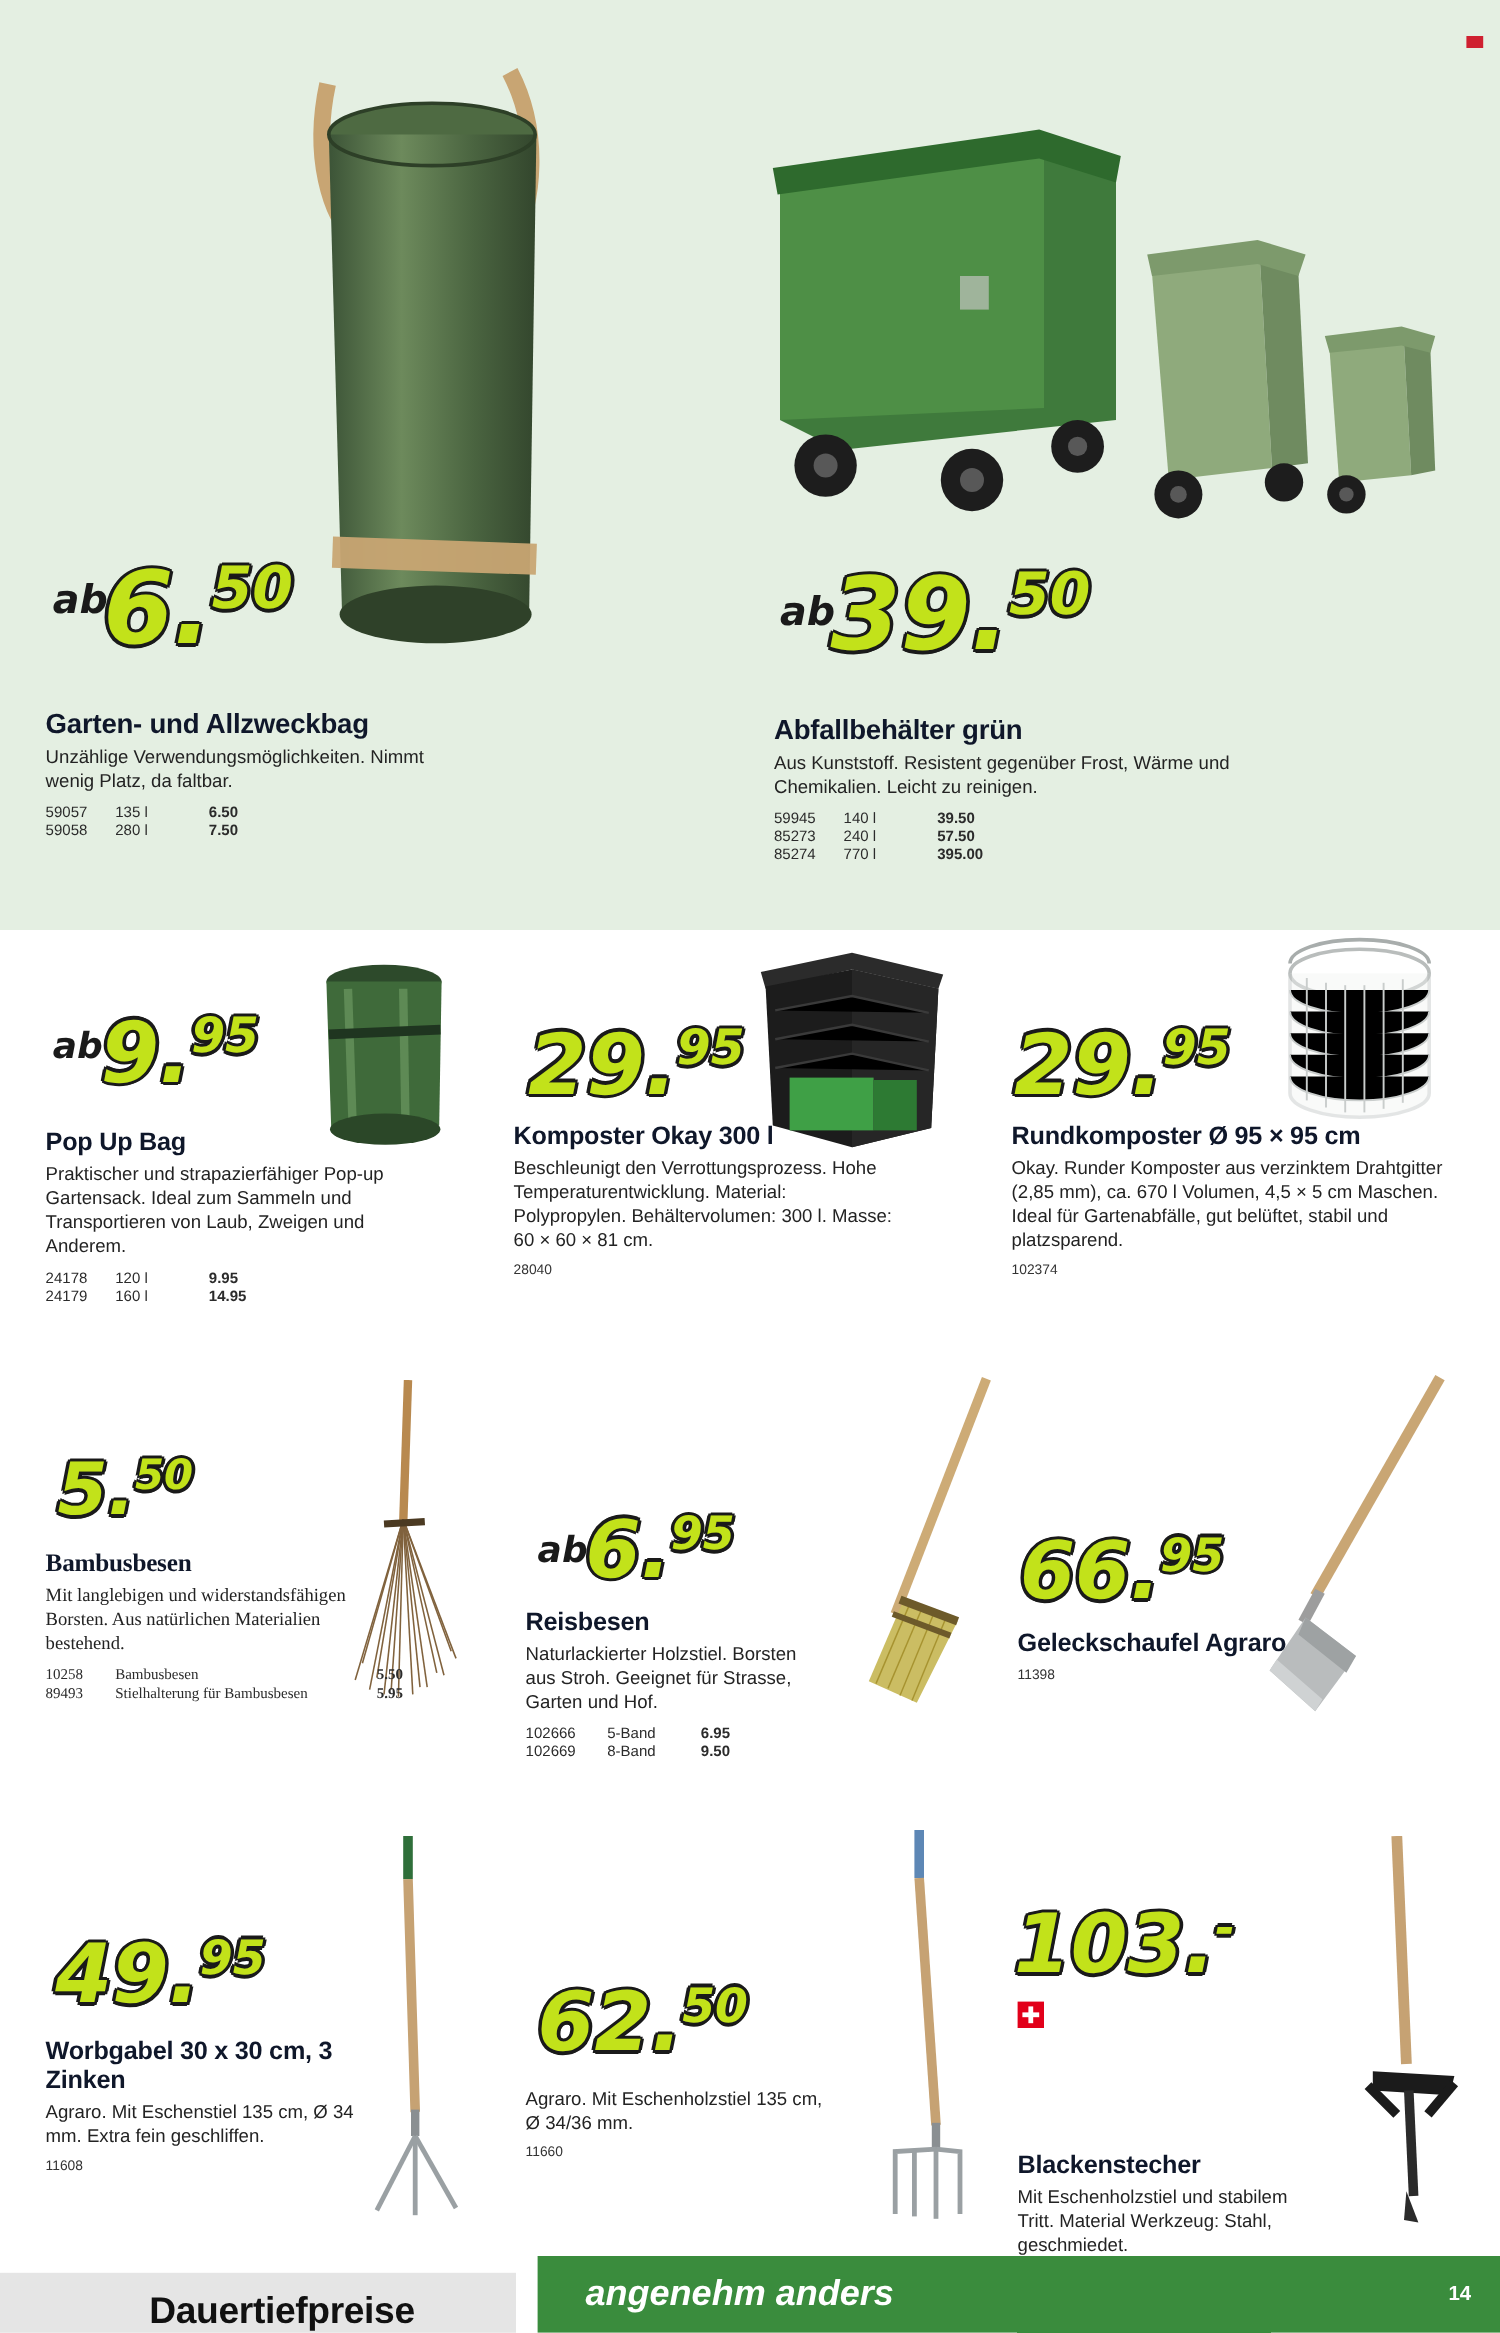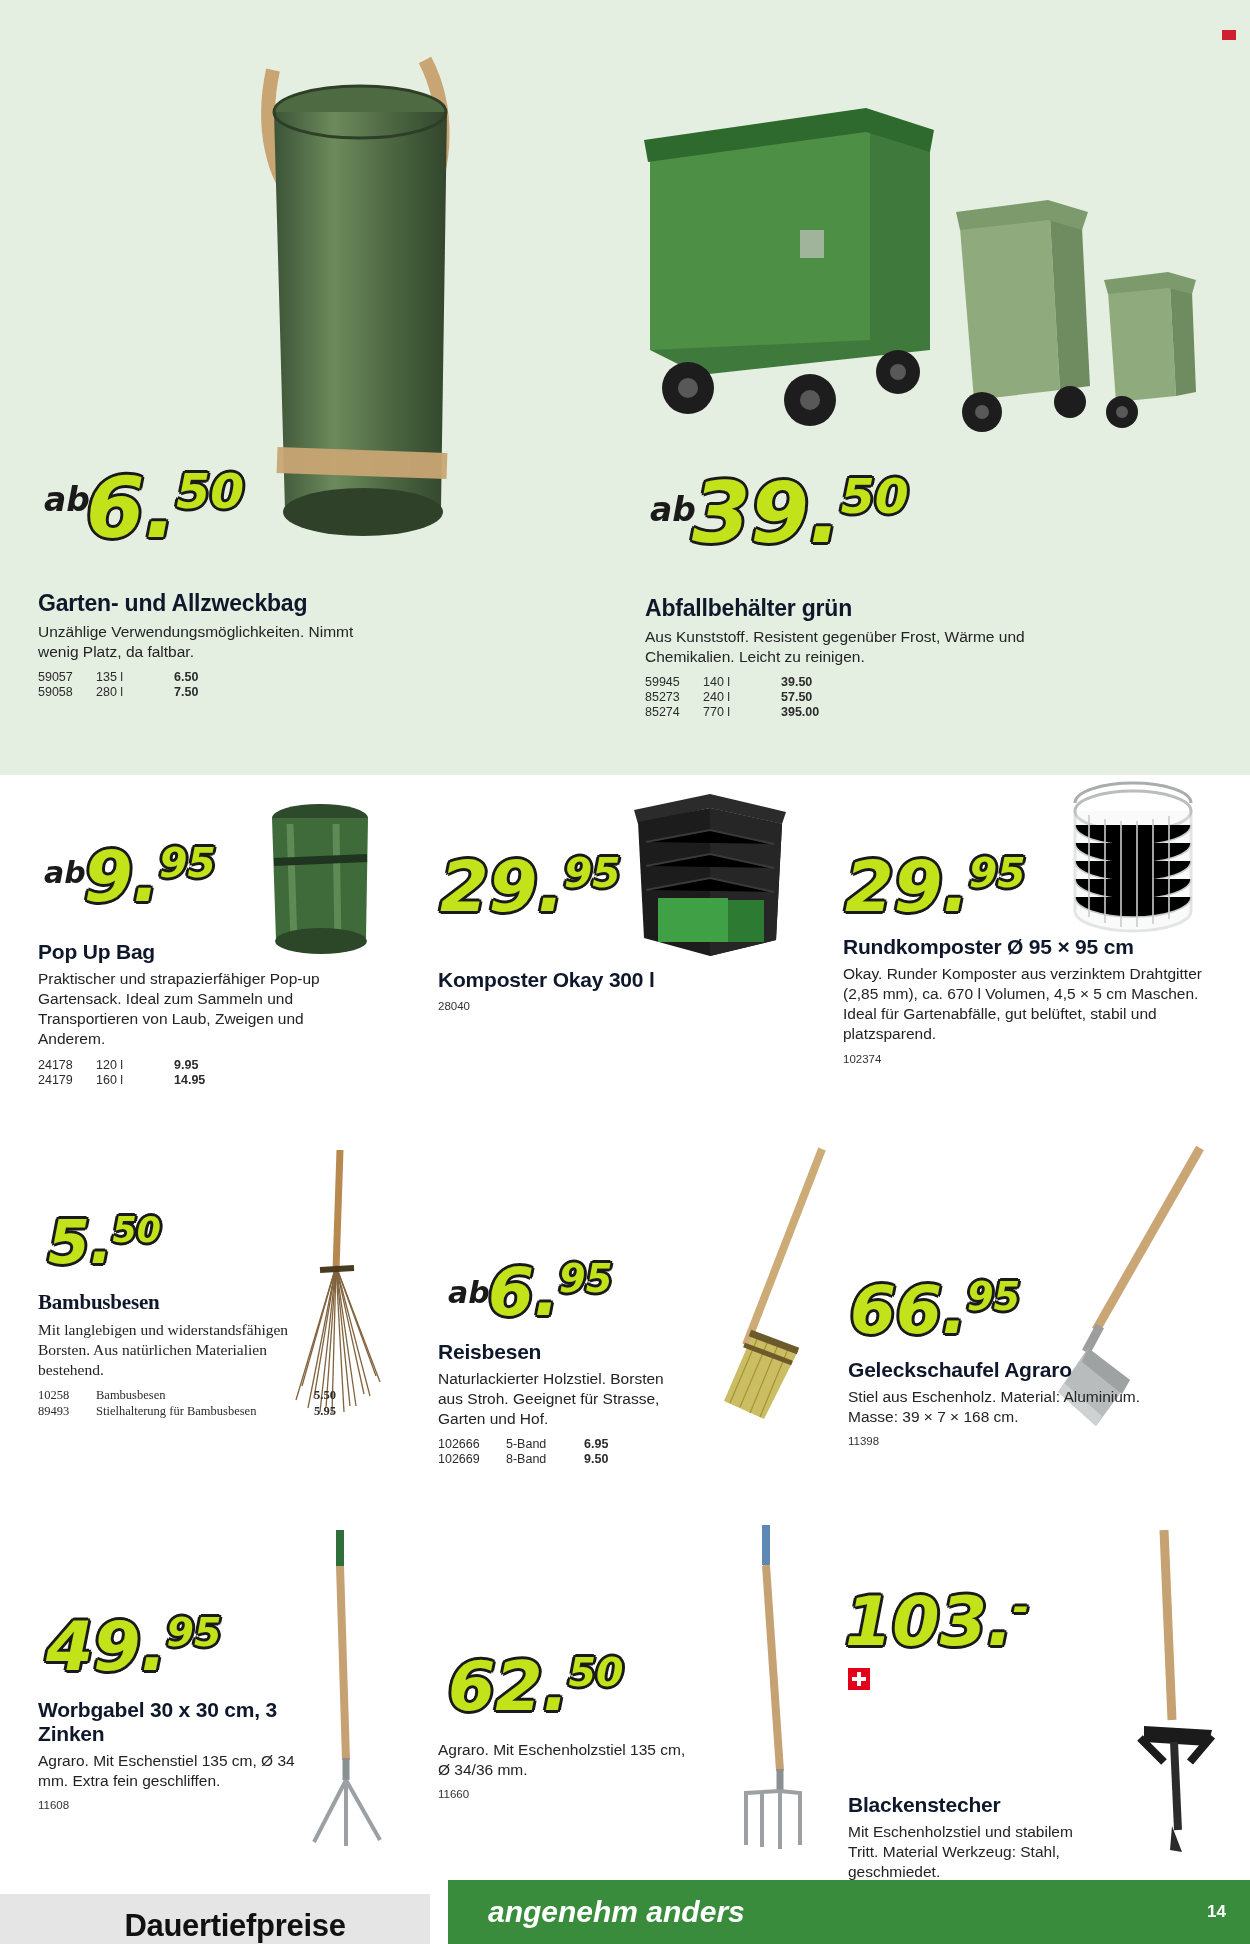--- a/index.html
+++ b/index.html
@@ -229,22 +229,23 @@
     <g stroke="#3a3a3a" stroke-width="2">
       <path d="M36 62 L100 50 L164 64"></path>
         <path d="M36 86 L100 74 L164 88"></path>
         <path d="M36 110 L100 98 L164 112"></path>
     </g>
   </svg>
 </div>
 <div class="price" style="left:440px;top:855px;font-size:70px;">
   <span class="int">29.</span><span class="dec">95</span>
 </div>
-<div style="position:absolute;left:438px;top:935px;width:330px;margin-top:33px;">
+<div style="position:absolute;left:428px;top:935px;width:330px;">
   <div class="ttl">Komposter Okay 300 l</div>
+  <div class="desc" style="margin-top:5px;width:320px;">Beschleunigt den Verrottungsprozess. Hohe Temperaturentwicklung. Material: Polypropylen. Behältervolumen: 300 l. Masse: 60 × 60 × 81 cm.</div>
   <div class="code" style="margin-top:8px;">28040</div>
 </div>
 
 <div style="position:absolute;left:1055px;top:775px;width:160px;height:180px;">
   <svg width="160" height="180" viewBox="0 0 160 180">
     <ellipse cx="78" cy="36" rx="58" ry="20" fill="none" stroke="#b9bdbc" stroke-width="3"></ellipse>
     <path d="M20 36 L20 136 A58 20 0 0 0 136 136 L136 36" fill="#f2f4f3" opacity="0.45" stroke="#c3c7c6" stroke-width="3"></path>
     <g stroke="#c9cdcc" stroke-width="1.6">
       <path d="M20 50 A58 20 0 0 0 136 50"></path>
         <path d="M20 68 A58 20 0 0 0 136 68"></path>
@@ -358,21 +359,20 @@
     <path d="M58 208 L28 252 L66 286 L100 240 Z" fill="#b9bcbd"></path>
     <path d="M58 208 L100 240 L92 254 L52 222 Z" fill="#9ea2a3"></path>
     <path d="M28 252 L66 286 L72 276 L34 243 Z" fill="#cfd2d3"></path>
   </svg>
 </div>
 <div class="price" style="left:850px;top:1280px;font-size:66px;">
   <span class="int">66.</span><span class="dec">95</span>
 </div>
 <div style="position:absolute;left:848px;top:1358px;width:330px;">
   <div class="ttl">Geleckschaufel Agraro</div>
-  <div class="desc" style="margin-top:5px;width:300px;">Stiel aus Eschenholz. Material: Aluminium. Masse: 39 × 7 × 168 cm.</div>
   <div class="code" style="margin-top:8px;">11398</div>
 </div>
 
 <div style="position:absolute;left:300px;top:1530px;width:120px;height:320px;">
   <svg width="120" height="320" viewBox="0 0 120 320">
     <path d="M40 0 L40 36" stroke="#2f6f3a" stroke-width="8" fill="none"></path>
     <path d="M40 36 L46 230" stroke="#c6a273" stroke-width="8" fill="none"></path>
     <path d="M46 228 L46 250" stroke="#8a8f92" stroke-width="7" fill="none"></path>
     <path d="M46 250 L14 312" stroke="#9aa0a3" stroke-width="4" fill="none"></path>
     <path d="M46 250 L46 316" stroke="#9aa0a3" stroke-width="4" fill="none"></path>

